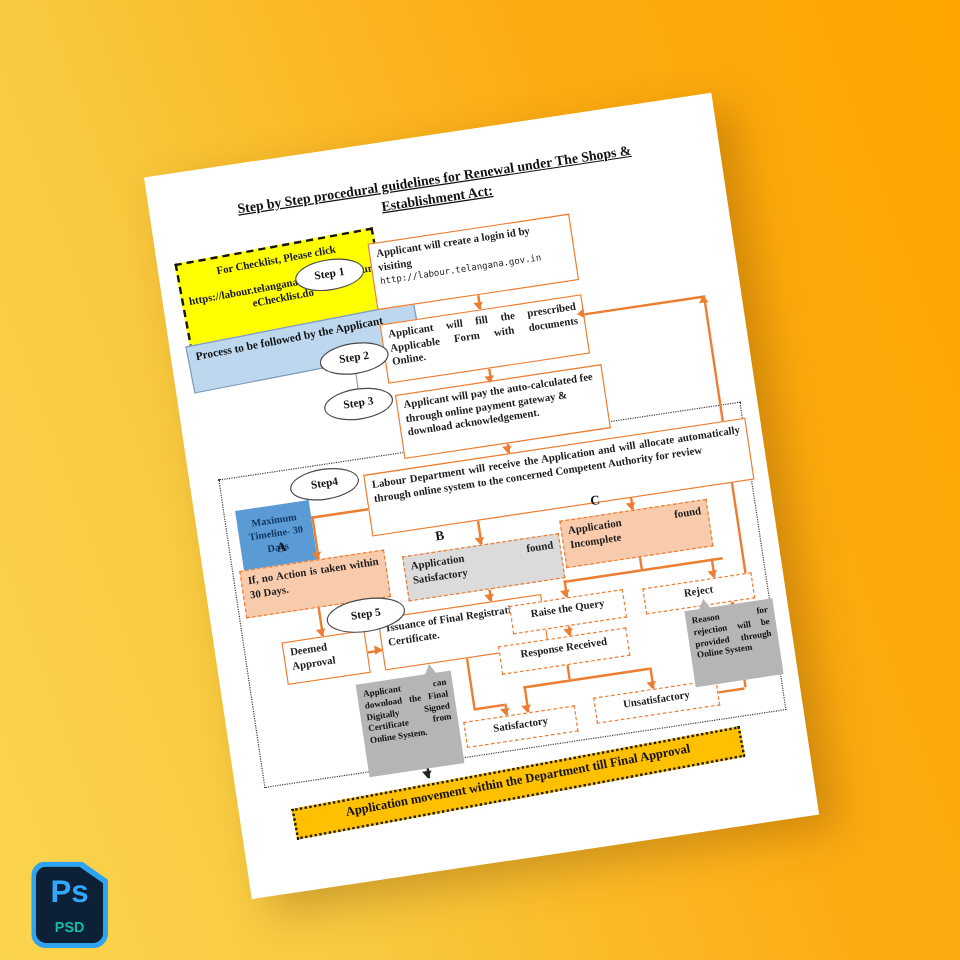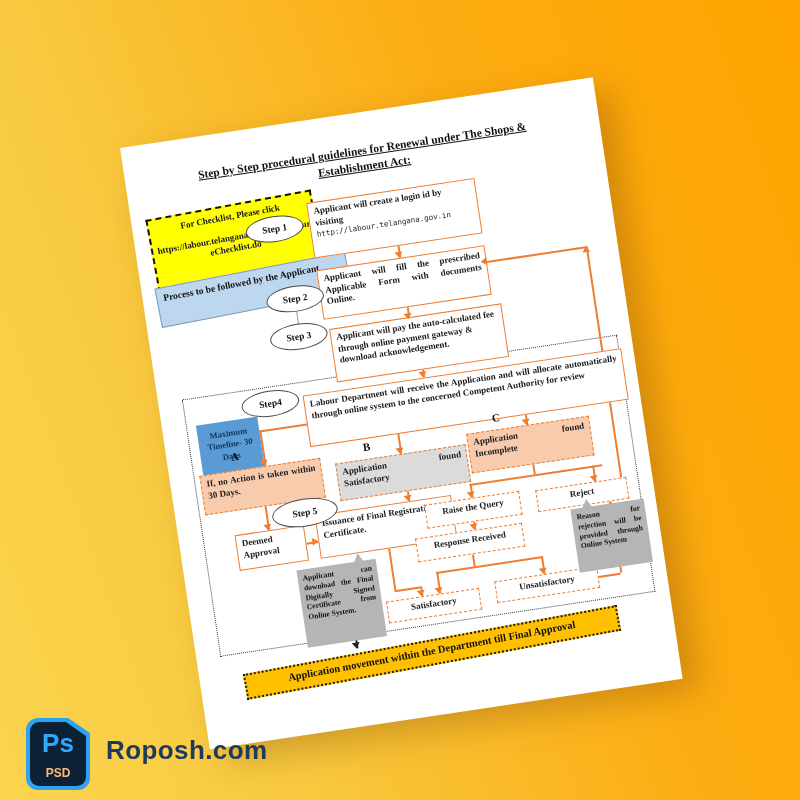--- a/index.html
+++ b/index.html
@@ -65,21 +65,21 @@
         box-sizing:border-box;transform:rotate(-2deg);z-index:2}
   .mono{font-family:"DejaVu Sans Mono",monospace;font-weight:400;font-size:7.5px}
   
   .psd-icon{position:absolute;left:26px;top:718px;width:64px;height:72px;z-index:10;
             background:#2EA3F2;border-radius:12px;
             clip-path:polygon(0 0,66% 0,100% 21%,100% 100%,0 100%)}
   .psd-icon .inner{position:absolute;left:4px;top:4px;right:4px;bottom:4px;background:#0D2136;
             border-radius:9px;clip-path:polygon(0 0,64% 0,100% 22%,100% 100%,0 100%);
             display:flex;flex-direction:column;align-items:center;justify-content:center}
   .psd-icon .ps{font:800 26px "Liberation Sans",sans-serif;color:#31A8FF;line-height:1;margin-top:2px}
-  .psd-icon .fmt{font:700 12px "Liberation Sans",sans-serif;color:#fdba74;margin-top:10px}
+  .psd-icon .fmt{font:700 12px "Liberation Sans",sans-serif;color:#14b8a6;margin-top:10px}
   .brand{position:absolute;left:106px;top:734px;z-index:10;color:#1C3A5E;
          font:800 26px/32px "Liberation Sans",sans-serif;letter-spacing:.4px}
 </style>
 </head>
 <body>
 
 <div class="page">
 
   <div class="title">
     <div>Step by Step procedural guidelines for Renewal under The Shops &amp;</div>
@@ -207,14 +207,13 @@
 
 </div>
 
 <div class="psd-icon">
   <div class="inner">
     <div class="ps">Ps</div>
     <div class="fmt">PSD</div>
   </div>
 </div>
 <div class="brand">
-  <div>Roposh.com</div>
 </div>
 
 </body></html>

